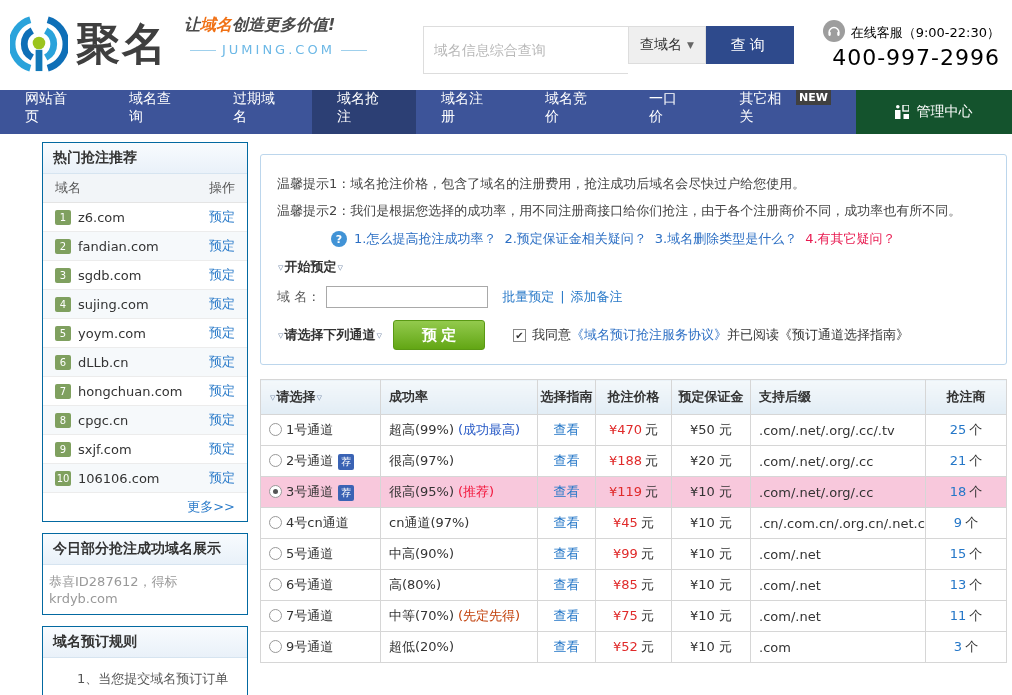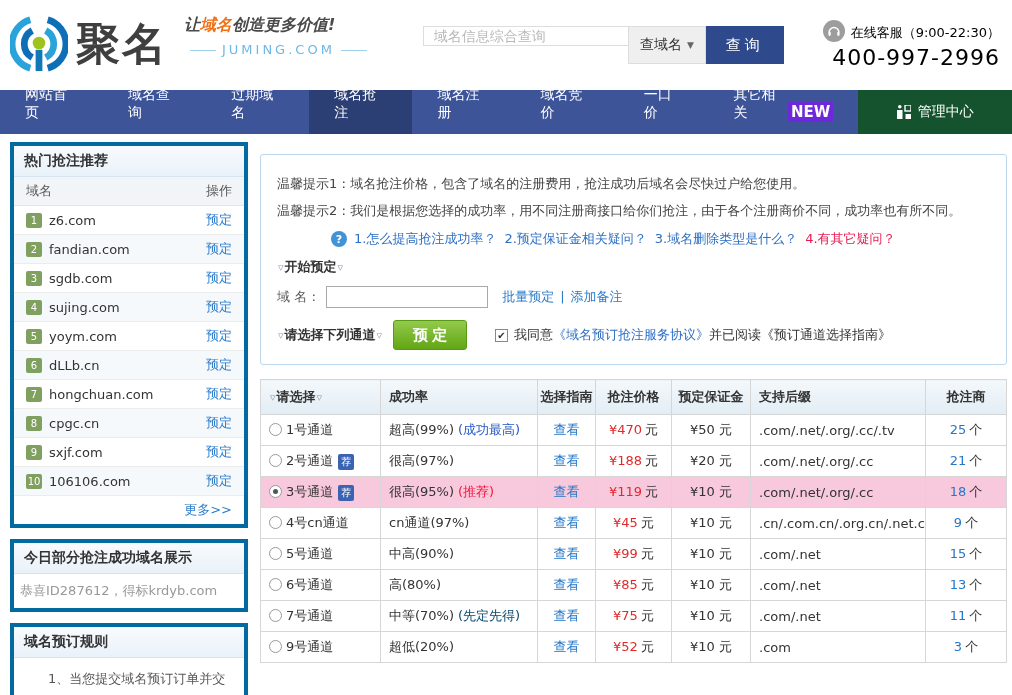--- a/index.html
+++ b/index.html
@@ -11,52 +11,52 @@
   .topbar { height:90px; display:flex; align-items:center; padding:0 8px 0 10px; background:#fff; }
   .logo-wrap { display:flex; align-items:flex-start; }
   .logo-cn { font-size:44px; font-weight:bold; color:#3f3f3f; margin-left:8px; letter-spacing:2px; }
   .tagline { margin-left:16px; }
   .tagline-1 { font-size:16px; font-style:italic; font-weight:600; color:#4a4a4a; }
   .tagline-1 .hl { color:#f07014; }
   .tagline-2 { margin-top:6px; font-size:13px; color:#6cb8e6; letter-spacing:3px; text-align:center; }
   .tagline-2::before, .tagline-2::after { content:""; display:inline-block; width:26px; height:1px;
     background:#9fd0ec; vertical-align:middle; margin:0 6px; }
   .search-wrap { display:flex; margin-left:50px; height:38px; }
-  .search-input { width:205px; height:20px; border:1px solid #ddd; border-right:none; padding:0 10px;
+  .search-input { width:205px; height:48px; border:1px solid #ddd; border-right:none; padding:0 10px;
     font-size:14px; color:#6d28d9; outline:none; }
   .search-input::placeholder { color:#b8b8b8; }
   .search-select { width:78px; background:#efefef; border:1px solid #ddd; display:flex; align-items:center;
     justify-content:center; font-size:14px; color:#333; cursor:pointer; }
   .search-select .arr { font-size:9px; color:#666; margin-left:5px; }
-  .search-btn { width:78px; background:#2e4a8c; color:#fff; border:none; font-size:15px;
+  .search-btn { width:88px; background:#2e4a8c; color:#fff; border:none; font-size:15px;
     letter-spacing:4px; cursor:pointer; }
   .service { margin-left:auto; text-align:right; padding-right:4px; }
   .service-line { display:flex; align-items:flex-end; justify-content:flex-end; font-size:13px; color:#000000; }
   .headset { width:22px; height:22px; border-radius:50%; background:#9d9d9d; margin-right:6px;
     display:inline-flex; align-items:center; justify-content:center; }
   .phone { margin-top:3px; font-size:22px; font-weight:normal; color:#000000; letter-spacing:1px; }
 
   
   .nav { height:44px; background:#3d5499; display:flex; align-items:stretch; }
-  .nav-item { display:flex; align-items:flex-end; padding:12px 25px; color:#fff; font-size:14px; position:relative; }
+  .nav-item { display:flex; align-items:flex-start; padding:0 25px; color:#fff; font-size:14px; position:relative; }
   .nav-item.active { background:#2c3f74; }
-  .new-badge { margin-left:4px; background:#6d28d9; color:#fff; font-size:15px; font-weight:bold;
+  .new-badge { margin-left:4px; background:#404040; color:#fff; font-size:11px; font-weight:bold;
     font-style:normal; padding:1px 3px; border-radius:0; }
   .new-badge:empty { display:none; }
   .nav-manage { margin-left:auto; width:162px; background:#14532d; color:#fff; display:flex;
     align-items:center; justify-content:center; font-size:14px; cursor:pointer; }
   .nav-manage svg { margin-right:7px; }
 
   
   .content { display:flex; padding:8px 5px 0 10px; align-items:flex-start; }
   .sidebar { width:238px; flex:none; }
   .main { flex:1; margin-left:12px; min-width:0; }
 
   
-  .panel { border:4px solid #0369a1; margin-bottom:11px; background:#fff; }
+  .panel { border:1px solid #0369a1; margin-bottom:11px; background:#fff;margin-left:32px; }
   .panel-header { background:linear-gradient(#f8fbfe,#e9f1f9); border-bottom:1px solid #d6e4f0;
     padding:6px 10px; font-size:14px; font-weight:bold; color:#333; }
   .hot-cols { display:flex; justify-content:space-between; background:#f2f5f8; padding:5px 12px;
     color:#555; border-bottom:1px solid #e4e4e4; }
   .hot-list { list-style:none; }
   .hot-item { display:flex; align-items:center; padding:5px 12px; border-bottom:1px solid #ececec; }
   .hot-item:nth-child(even) { background:#f6f9fb; }
   .rank { width:16px; height:15px; flex:none; background:#7fa05f; color:#fff; font-size:10px;
     border-radius:2px; display:inline-flex; align-items:center; justify-content:center; }
   .hot-domain { margin-left:7px; color:#333; }
@@ -80,21 +80,21 @@
   .mark { color:#8a9bb5; font-size:11px; margin:0 1px; }
   .start-line { margin:6px 0 10px; font-weight:bold; color:#333; }
   .domain-line { display:flex; align-items:center; margin:8px 0 12px; }
   .domain-label { color:#555; margin-right:6px; }
   .domain-input { width:162px; height:22px; border:1px solid #a9a9a9; padding:0 5px; outline:none; }
   .domain-links { margin-left:14px; color:#2b7bc9; }
   .domain-links a { color:#2b7bc9; }
   .domain-links .div { margin:0 6px; }
   .channel-line { display:flex; align-items:center; margin:10px 0 4px; }
   .channel-label { font-weight:bold; color:#333; }
-  .reserve-btn { margin-left:10px; width:74px; height:30px; background:linear-gradient(#93ca4d,#62a614);
+  .reserve-btn { margin-left:10px; width:92px; height:30px; background:linear-gradient(#93ca4d,#62a614);
     border:1px solid #5a9914; border-radius:3px; color:#fff; font-size:15px; font-weight:bold; cursor:pointer; }
   .agree { display:flex; align-items:center; margin-left:28px; color:#333; }
   .cbx { width:13px; height:13px; border:1px solid #888; background:#fff; display:inline-flex;
     align-items:center; justify-content:center; font-size:10px; color:#333; margin-right:6px; cursor:pointer; }
   .agree a { color:#2c6fc4; }
 
   
   .channel-table { width:100%; margin-top:14px; border-collapse:collapse; table-layout:fixed; }
   .channel-table th, .channel-table td { border:1px solid #d6d6d6; overflow:hidden; white-space:nowrap; }
   .channel-table th { height:35px; background:linear-gradient(#f4f8fb,#e2edf5); font-weight:bold;
@@ -106,21 +106,21 @@
     display:inline-block; vertical-align:-2px; margin-right:4px; position:relative; cursor:pointer; }
   .radio.checked::after { content:""; position:absolute; left:3px; top:3px; width:5px; height:5px;
     border-radius:50%; background:#555; }
   .jian-badge { display:inline-block; margin-left:5px; background:#3a63b4; color:#fff; font-size:10px;
     padding:1px 3px; border-radius:2px; }
   .jian-badge:empty { display:none; }
   .rate-note { margin-left:4px; }
   .rate-note:empty { display:none; }
   .note-blue { color:#2457c5; }
   .note-red { color:#f2173c; }
-  .note-green { color:#0c4a6e; }
+  .note-green { color:#c2410c; }
   .view-link { color:#2577c8; }
   .price-val { color:#e02a2a; }
   .unit { color:#333; margin-left:3px; }
   .count-val { color:#2577c8; }
 </style>
 </head>
 <body>
 
 <div class="topbar">
   <div class="logo-wrap">

